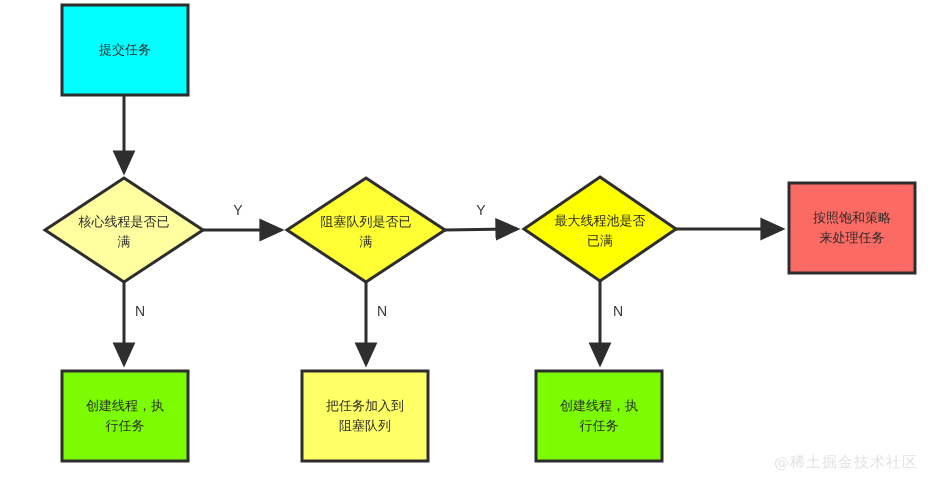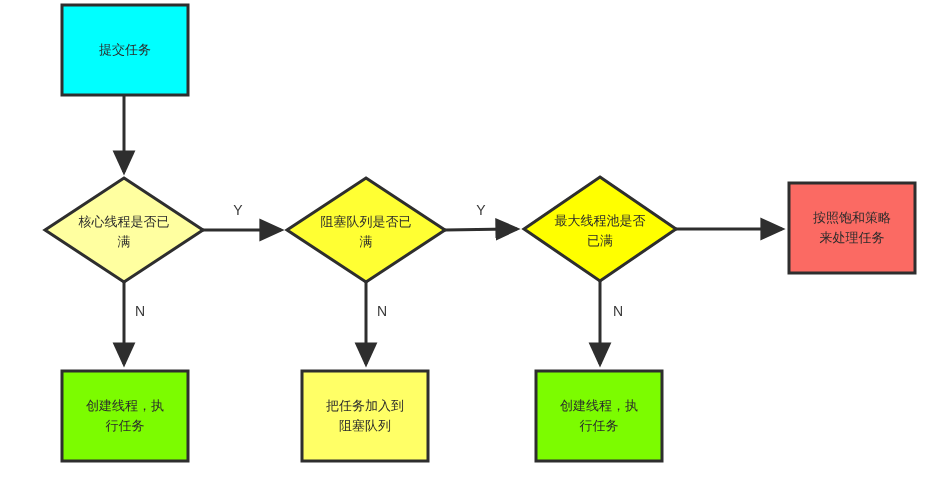--- a/index.html
+++ b/index.html
@@ -133,13 +133,14 @@
       <text class="node-text" x="365" y="427">阻塞队列</text>
     </g>
 
     <g>
       <rect class="shape-outline" x="536" y="371" width="126" height="90" fill="#7cfc00"></rect>
       <text class="node-text" x="599" y="407">创建线程，执</text>
       <text class="node-text" x="599" y="427">行任务</text>
     </g>
   </svg>
 
+  <div class="watermark">@稀土掘金技术社区</div>
 </div>
 
 </body></html>

